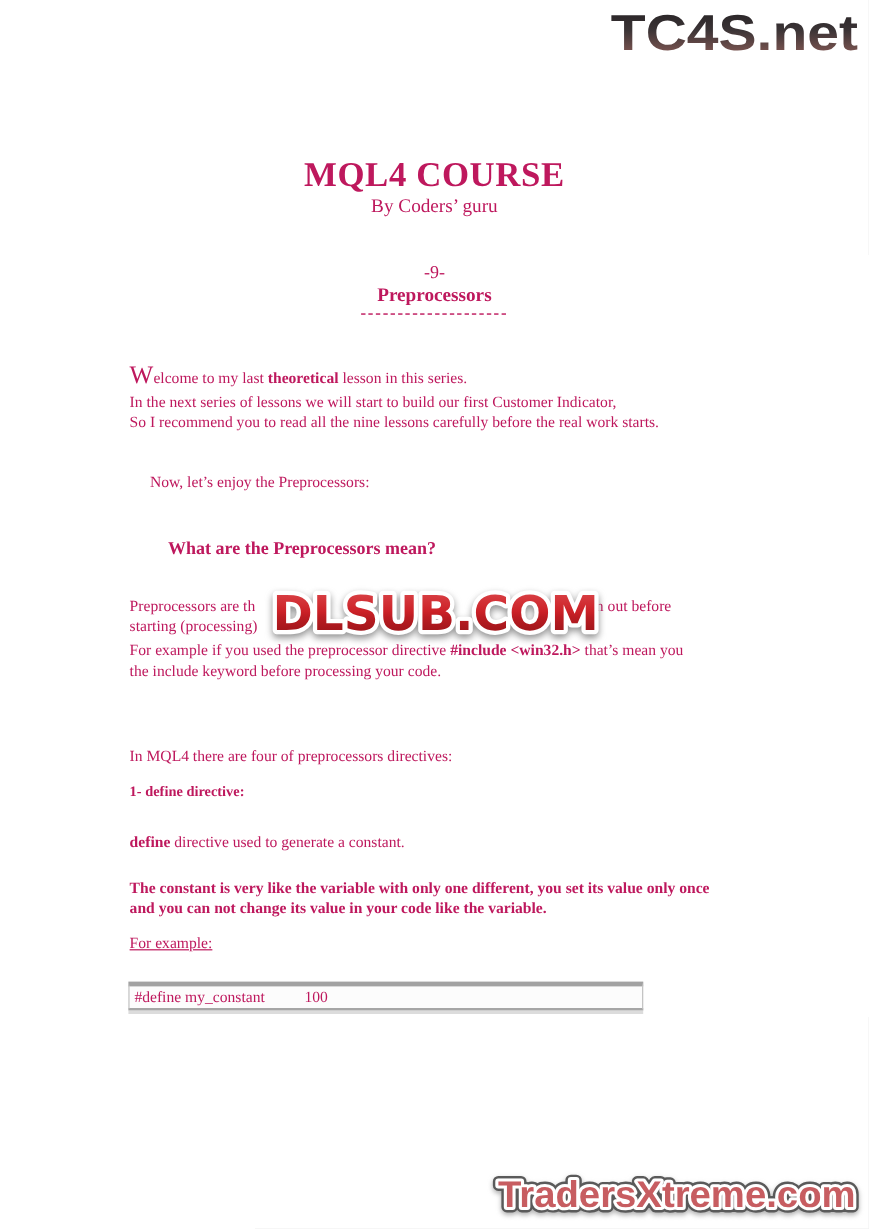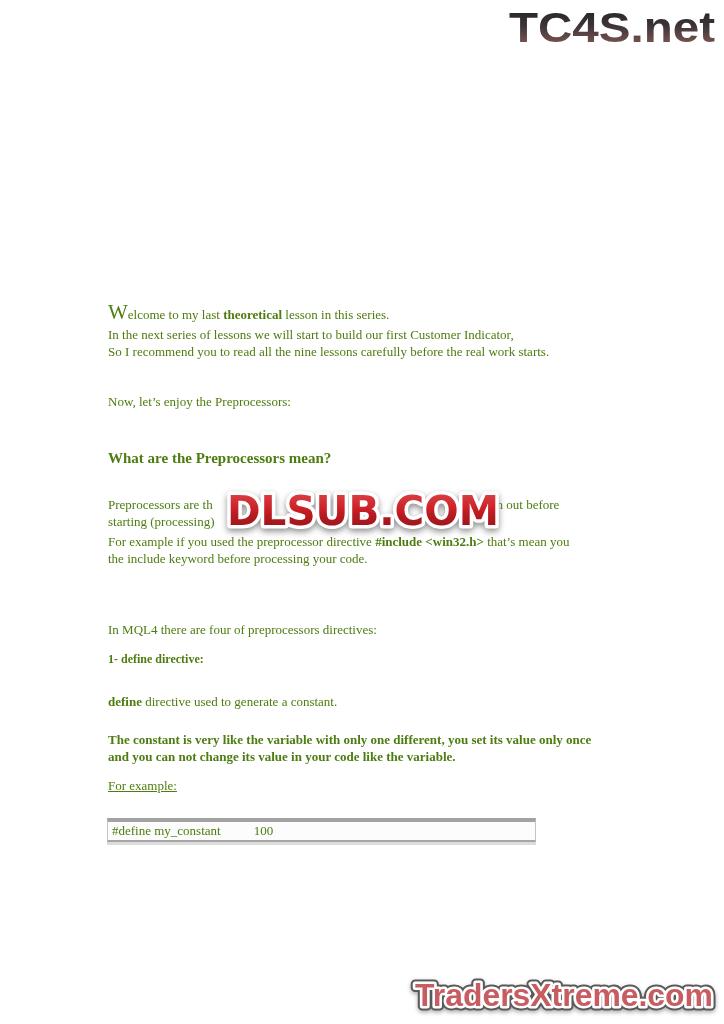--- a/index.html
+++ b/index.html
@@ -3,21 +3,21 @@
 <meta charset="utf-8">
 <style>
   * { margin:0; padding:0; box-sizing:border-box; }
   html,body { background:#e8e8e8; }
   .page {
     position:relative;
     width:724px; height:1024px;
     margin:0 auto;
     background:#ffffff;
     font-family:"Liberation Serif", serif;
-    color:#4d7c0f;
+    color:#be185d;
     overflow:hidden;
   }
   .b { position:absolute; left:108px; right:90px; font-size:13px; line-height:17px; }
   .bo { font-weight:bold; }
   .line { display:block; }
 
   
   .header { position:absolute; top:129px; left:0; right:0; text-align:center; }
   .course-title { font-size:29px; font-weight:bold; line-height:34px; letter-spacing:0.5px; }
   .course-subtitle { font-size:16px; line-height:19px; }
@@ -69,30 +69,37 @@
         <linearGradient id="gTop" x1="0" y1="0" x2="0" y2="1">
           <stop offset="0" stop-color="#232022"></stop>
           <stop offset="0.45" stop-color="#3b3436"></stop>
           <stop offset="1" stop-color="#92605a"></stop>
         </linearGradient>
       </defs>
       <text x="107" y="40" text-anchor="middle" font-size="42" textLength="206" lengthAdjust="spacingAndGlyphs" fill="url(#gTop)">TC4S.net</text>
     </svg>
   </div>
 
+  <div class="header">
+    <div class="course-title">MQL4 COURSE</div>
+    <div class="course-subtitle">By Coders’ guru</div>
+    <div class="lesson-number">-9-</div>
+    <div class="lesson-title">Preprocessors</div>
+    <div class="divider-line">--------------------</div>
+  </div>
 
   <div class="b welcome">
     <span class="line l1"><span class="drop-cap">W</span><span>elcome to my last </span><span class="bo">theoretical</span><span> lesson in this series.</span></span>
     <span class="line">In the next series of lessons we will start to build our first Customer Indicator,</span>
     <span class="line">So I recommend you to read all the nine lessons carefully before the real work starts.</span>
   </div>
 
-  <div class="b" style="top:393px;">Now, let’s enjoy the Preprocessors:</div>
+  <div class="b" style="top:393px;margin-left:17px;">Now, let’s enjoy the Preprocessors:</div>
 
-  <div class="b bo" style="top:450px; font-size:15px;">What are the Preprocessors mean?</div>
+  <div class="b bo" style="top:450px; font-size:15px;margin-left:32px;">What are the Preprocessors mean?</div>
 
   <div class="b" style="top:496px;">
     <span class="line"><span>Preprocessors are th</span><span class="gap"></span><span>hem out before</span></span>
     <span class="line">starting (processing)</span>
   </div>
 
   <div class="b" style="top:533px;">
     <span class="line"><span>For example if you used the preprocessor directive </span><span class="bo">#include &lt;win32.h&gt;</span><span> that’s mean you</span></span>
     <span class="line">the include keyword before processing your code.</span>
   </div>

